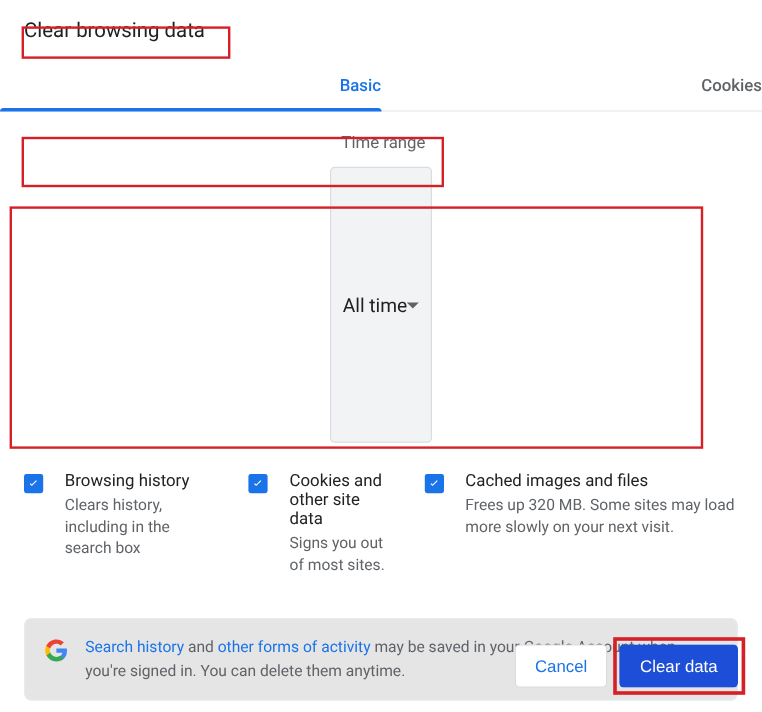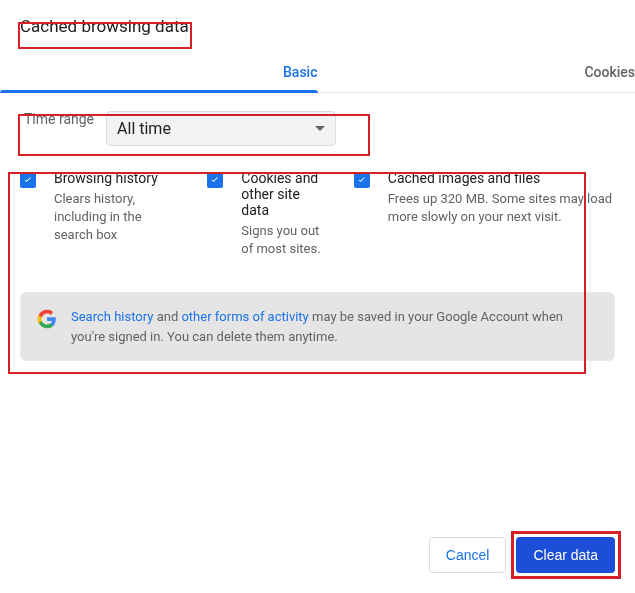--- a/index.html
+++ b/index.html
@@ -47,22 +47,24 @@
     position: absolute;
     left: 0; right: 0; bottom: -1px;
     height: 3px;
     background: #1a73e8;
     border-top-left-radius: 3px;
     border-top-right-radius: 3px;
   }
   .body { padding: 18px 20px 0 20px; }
   .time-row {
     display: flex;
+    align-items: center;
     gap: 12px;
     margin-bottom: 20px;
+    flex-direction: column;
   }
   .time-label { color: #5f6368; font-size: 14px; padding-left:4px;}
   .time-select {
     flex: 0 0 230px;
     background: #f1f3f4;
     border: 1px solid #dadce0;
     border-radius: 4px;
     padding: 7px 10px;
     font-size: 16px;
     color: #202124;
@@ -124,21 +126,21 @@
   }
   .btn-cancel { background:#fff; border-color:#dadce0; color:#1a73e8; }
   .btn-primary { background:#1d4ed8; color:#fff; }
   .hl-btn { border:3px solid #d62027; position:absolute; right:14px; bottom:14px; width:110px; height:48px; pointer-events:none;}
 </style>
 </head>
 <body>
 
 <div class="dialog">
 
-  <div class="title">Cached browsing data</div>
+  <div class="title">Clear browsing data</div>
   <div class="hl-title"></div>
 
   <div class="tabs">
     <div class="tab active">Basic</div>
     <div class="tab">Cookies</div>
   </div>
 
   <div class="body">
 
     <div class="time-row">

